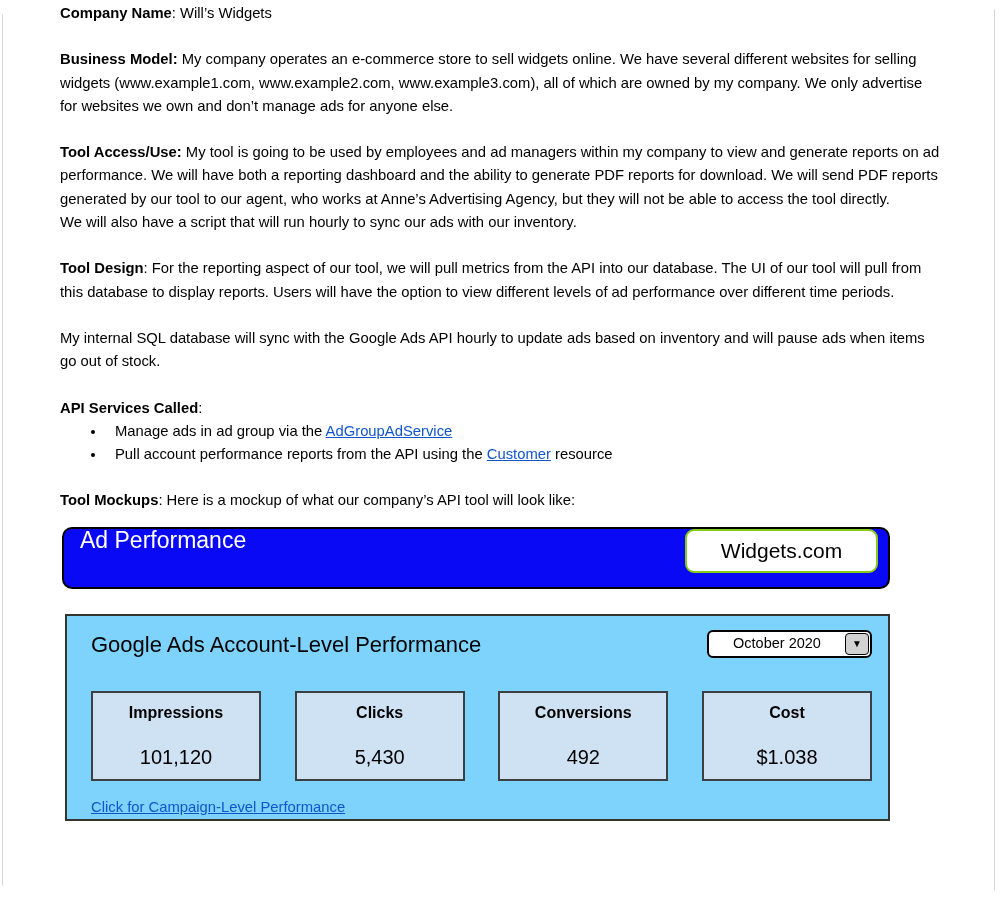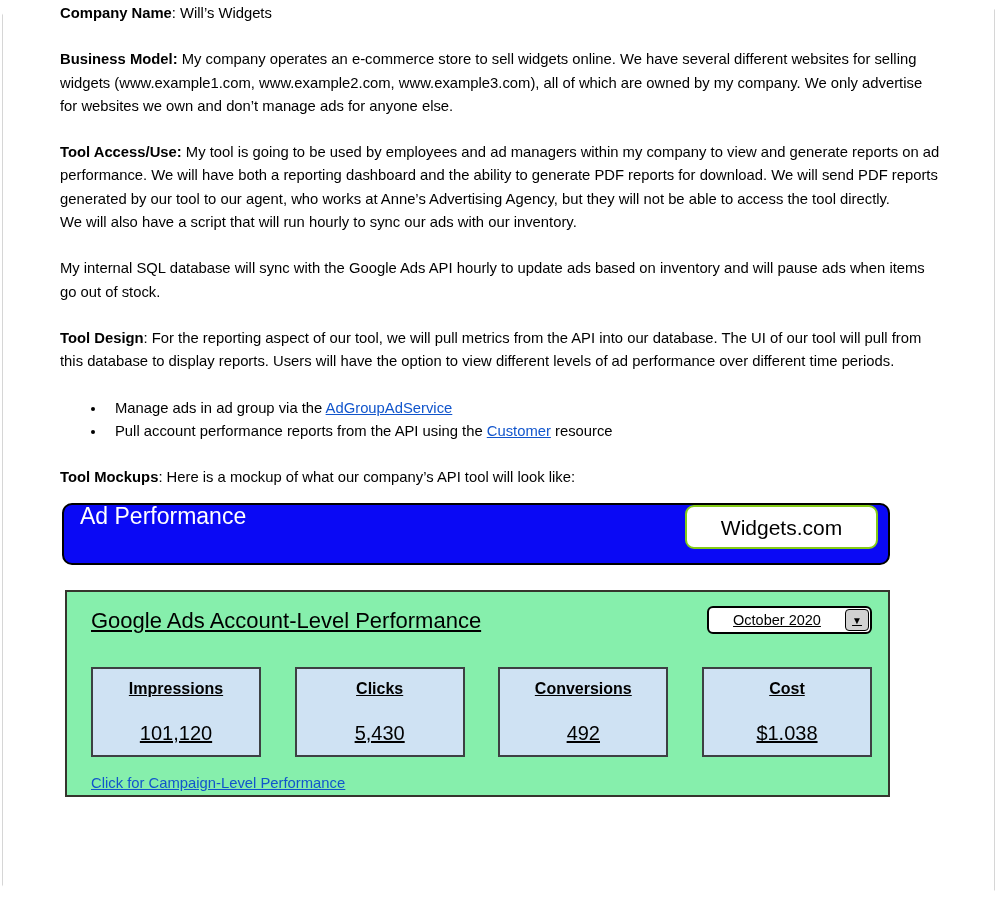--- a/index.html
+++ b/index.html
@@ -59,24 +59,23 @@
     font-size: 21px;
     color: #000;
     cursor: pointer;
   }
 
   
   .perf-panel {
     margin: 25px 0 0 5px;
     width: 825px;
     height: 207px;
-    background: #86efac;
+    background: #7dd3fc;
     border: 2px solid #35352d;
     padding: 14px 16px 16px 24px;
-    text-decoration: underline;
   }
   .panel-header {
     display: flex;
     justify-content: space-between;
     align-items: flex-start;
   }
   .panel-title {
     font-size: 22px;
     padding-top: 3px;
   }
@@ -145,24 +144,25 @@
   <div class="page-edge right"></div>
 
   <div class="content">
 
     <p class="para"><b>Company Name</b><span>: Will’s Widgets</span></p>
 
     <p class="para"><b>Business Model:</b><span> My company operates an e-commerce store to sell widgets online. We have several different websites for selling widgets (www.example1.com, www.example2.com, www.example3.com), all of which are owned by my company. We only advertise for websites we own and don’t manage ads for anyone else.</span></p>
 
     <p class="para"><b>Tool Access/Use:</b><span> My tool is going to be used by employees and ad managers within my company to view and generate reports on ad performance. We will have both a reporting dashboard and the ability to generate PDF reports for download. We will send PDF reports generated by our tool to our agent, who works at Anne’s Advertising Agency, but they will not be able to access the tool directly.</span><br><span>We will also have a script that will run hourly to sync our ads with our inventory.</span></p>
 
+    <p class="para"><b>Tool Design</b><span>: For the reporting aspect of our tool, we will pull metrics from the API into our database. The UI of our tool will pull from this database to display reports. Users will have the option to view different levels of ad performance over different time periods.</span></p>
+
     <p class="para"><span>My internal SQL database will sync with the Google Ads API hourly to update ads based on inventory and will pause ads when items go out of stock.</span></p>
 
-    <p class="para"><b>Tool Design</b><span>: For the reporting aspect of our tool, we will pull metrics from the API into our database. The UI of our tool will pull from this database to display reports. Users will have the option to view different levels of ad performance over different time periods.</span></p>
-
+    <p class="para" style="margin-bottom:0;"><b>API Services Called</b><span>:</span></p>
     <ul class="bullets">
       <li><span>Manage ads in ad group via the </span><a class="doc-link">AdGroupAdService</a></li>
       <li><span>Pull account performance reports from the API using the </span><a class="doc-link">Customer</a><span> resource</span></li>
     </ul>
 
     <p class="para" style="margin-bottom:0;"><b>Tool Mockups</b><span>: Here is a mockup of what our company’s API tool will look like:</span></p>
 
     <div class="mock-header">
       <span class="mock-header-title">Ad Performance</span>
       <div class="mock-site-button">

